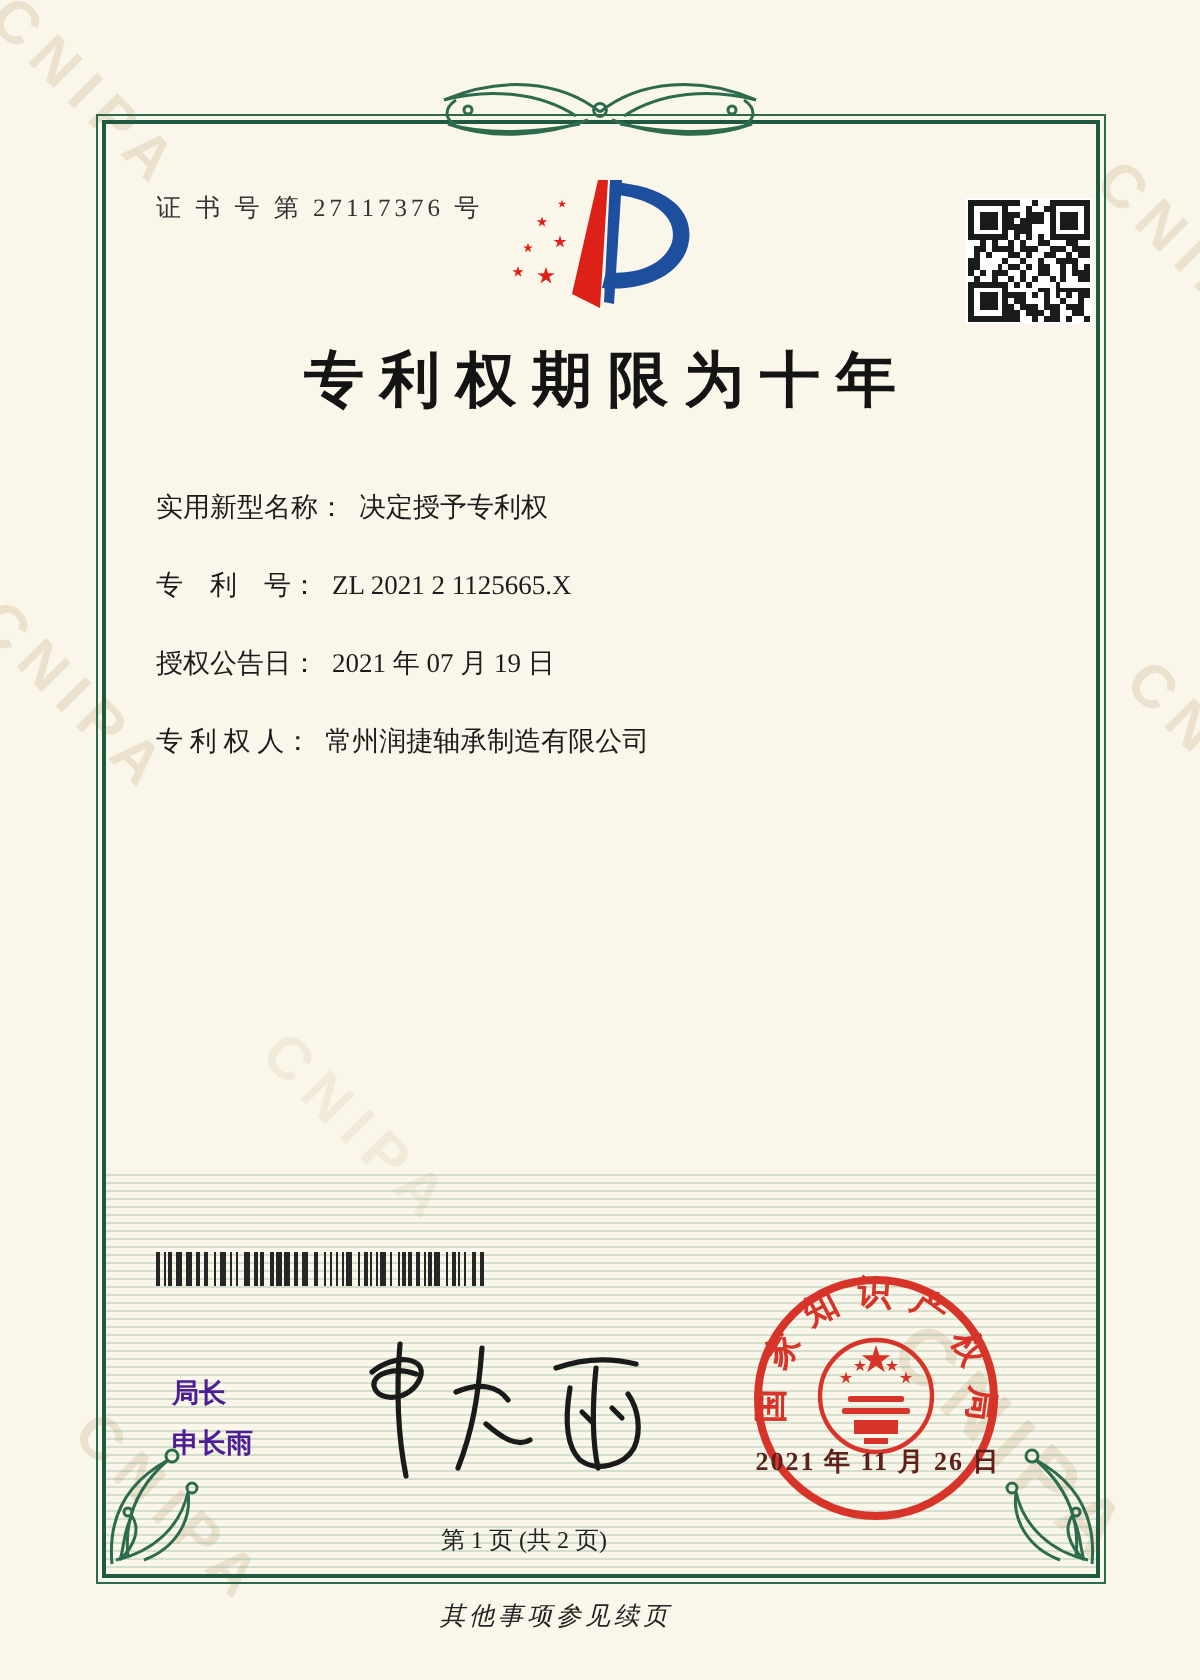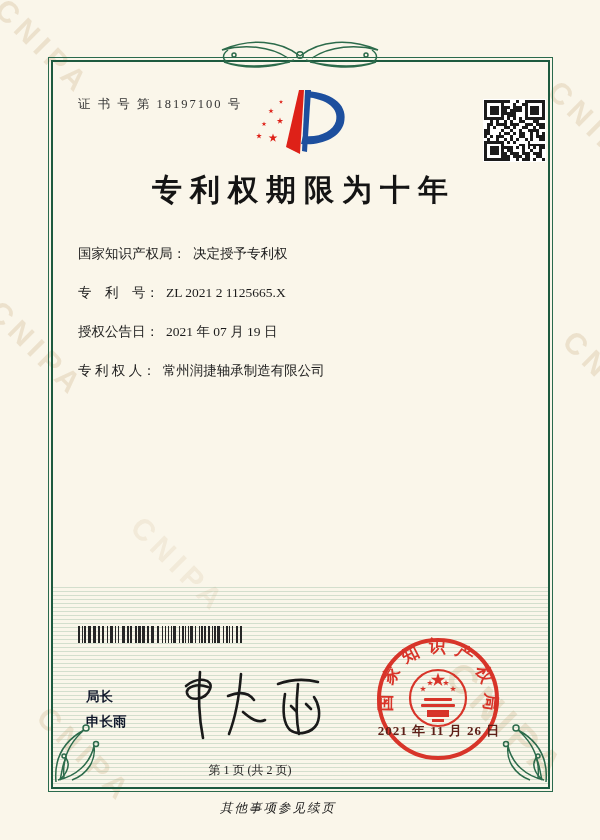--- a/index.html
+++ b/index.html
@@ -24,26 +24,26 @@
   .rows{position:absolute;left:78px;top:245px;width:448px;font-size:13.5px;}
   .row{margin-bottom:21px;white-space:nowrap;}
   .row .val{margin-left:7px;}
   .grant .second{margin-left:48px;}
   .paras{position:absolute;left:76px;top:484px;width:450px;font-size:13px;font-style:italic;
          line-height:23.5px;letter-spacing:0.4px;color:#222;}
   .paras p{margin:0;text-indent:2em;}
   .barcode{position:absolute;left:78px;top:626px;width:164px;height:17px;font-size:0;}
   .barcode div{display:inline-block;height:100%;vertical-align:top;}
   .signer{position:absolute;left:86px;top:684px;font-family:"Liberation Sans","DejaVu Sans",sans-serif;
-          font-size:13.5px;font-weight:700;color:#0f172a;line-height:25px;}
+          font-size:13.5px;font-weight:700;color:#4c1d95;line-height:25px;}
   .sig{position:absolute;left:140px;top:656px;}
   .seal{position:absolute;left:375px;top:636px;}
   .seal-date{position:absolute;left:366px;top:722px;width:146px;text-align:center;
              font-size:13px;font-weight:700;color:#5e2018;letter-spacing:1px;}
-  .page-num{position:absolute;left:4px;top:762px;width:492px;text-align:center;font-size:12px;color:#222;}
+  .page-num{position:absolute;left:16px;top:762px;width:492px;text-align:center;font-size:12px;color:#222;}
   .cont-note{position:absolute;left:0;top:800px;width:556px;text-align:center;font-size:12.5px;
              font-style:italic;color:#222;letter-spacing:2px;}
   .ornament-top{position:absolute;left:210px;top:34px;}
   .cnr{position:absolute;}
   .cnr.bl{left:50px;top:716px;}
   .cnr.br{left:490px;top:716px;transform:scaleX(-1);}
 </style>
 </head>
 <body>
 
@@ -89,21 +89,21 @@
     <g stroke="#2c6b4b" fill="none" stroke-width="1.5">
       <path d="M6,66 C4,44 12,26 34,14 C18,28 12,44 14,62"></path>
       <path d="M8,64 C26,60 40,48 44,30 C46,44 38,58 22,64"></path>
       <circle cx="36" cy="12" r="3"></circle>
         <circle cx="46" cy="28" r="2.5"></circle>
       <path d="M10,64 C18,56 20,48 16,42 C12,48 12,58 10,64"></path>
       <circle cx="14" cy="40" r="2"></circle>
     </g>
   </svg>
 
-  <div class="cert-no">证 书 号 第 18197100 号</div>
+  <div class="cert-no">证 书 号 第 27117376 号</div>
 
   <svg class="logo" width="118" height="84" viewBox="0 0 118 84">
     <defs>
       <polygon id="star" points="0,-1 0.224,-0.309 0.951,-0.309 0.363,0.118 0.588,0.809 0,0.382 -0.588,0.809 -0.363,0.118 -0.951,-0.309 -0.224,-0.309"></polygon>
     </defs>
     <path d="M63,7 C93,9 105,23 101,39 C97,54 78,62 58,60 L60,52 C77,54 90,47 93,37 C96,25 85,15 62,13 Z" fill="#1d4f9e"></path>
     <path d="M62,6 L68,6 L64,68 L59,67 Z" fill="#1d4f9e"></path>
     <path d="M56,6 L61,6 L57,70 L43,63 Z" fill="#de2118"></path>
     <g fill="#de2118">
       <use href="#star" transform="translate(38,18) scale(2.2)"></use>
@@ -556,21 +556,21 @@
       <div style="background: rgb(27, 27, 27);"></div>
       <div></div>
       <div></div>
       <div style="background: rgb(27, 27, 27);"></div>
     </div>
 
   <div class="title">专利权期限为十年</div>
 
   <div class="rows">
     <div class="row">
-      <span class="lbl">国家知识产权局：</span><span class="val">决定授予专利权</span>
+      <span class="lbl">实用新型名称：</span><span class="val">决定授予专利权</span>
     </div>
     <div class="row">
       <span class="lbl">专　利　号：</span><span class="val">ZL 2021 2 1125665.X</span>
     </div>
     <div class="row">
       <span class="lbl">授权公告日：</span><span class="val">2021 年 07 月 19 日</span>
     </div>
     <div class="row">
       <span class="lbl">专 利 权 人：</span><span class="val">常州润捷轴承制造有限公司</span>
     </div>

